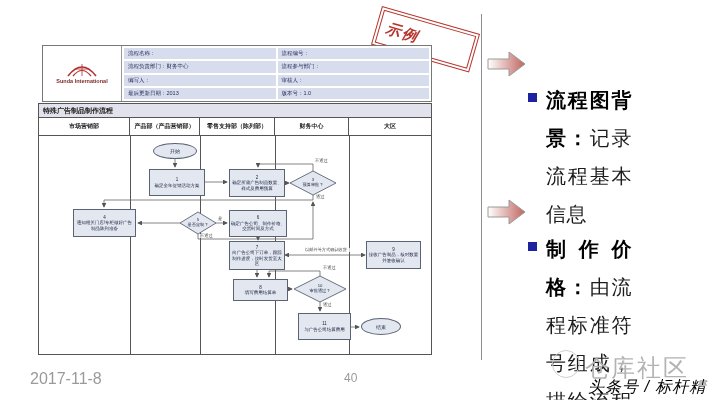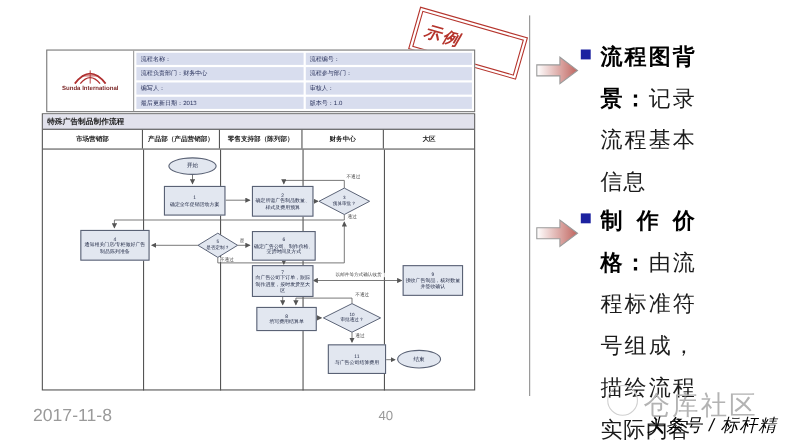--- a/index.html
+++ b/index.html
@@ -45,21 +45,21 @@
         display:flex;align-items:center;justify-content:center;text-align:center;
         font-size:4.5px;line-height:1.2;color:#1c2440;white-space:pre-line;padding:1px;}
   .oval{border-radius:50%;font-size:5px;}
   .dtext{position:absolute;display:flex;align-items:center;justify-content:center;
         text-align:center;font-size:4.2px;line-height:1.15;color:#1c2440;white-space:pre-line;}
   .elabel{position:absolute;font-size:4.2px;color:#444;background:rgba(255,255,255,.75);
         line-height:1;}
   .fc-svg{position:absolute;left:0;top:0;}
 
   
-  .bullet-item{position:absolute;width:112px;padding-left:18px;box-sizing:content-box;}
+  .bullet-item{position:absolute;width:112px;padding-left:18px;box-sizing:content-box;margin-top:48px;}
   .bullet-square{position:absolute;left:0;top:12px;width:9px;height:9px;background:#1c22a0;}
   .bullet-text{width:86px;font-size:20px;line-height:38px;letter-spacing:.5px;color:#1c1c1c;
         text-align:justify;}
   .bullet-title{font-weight:bold;color:#000;}
   .arrow3d{position:absolute;}
 
   
   .footer-date{position:absolute;left:30px;top:370px;font-size:16px;color:#9a9a9a;}
   .footer-page{position:absolute;left:344px;top:371px;font-size:12px;color:#9a9a9a;}
   .wm-circle{position:absolute;left:552px;top:350px;width:26px;height:26px;border-radius:50%;

